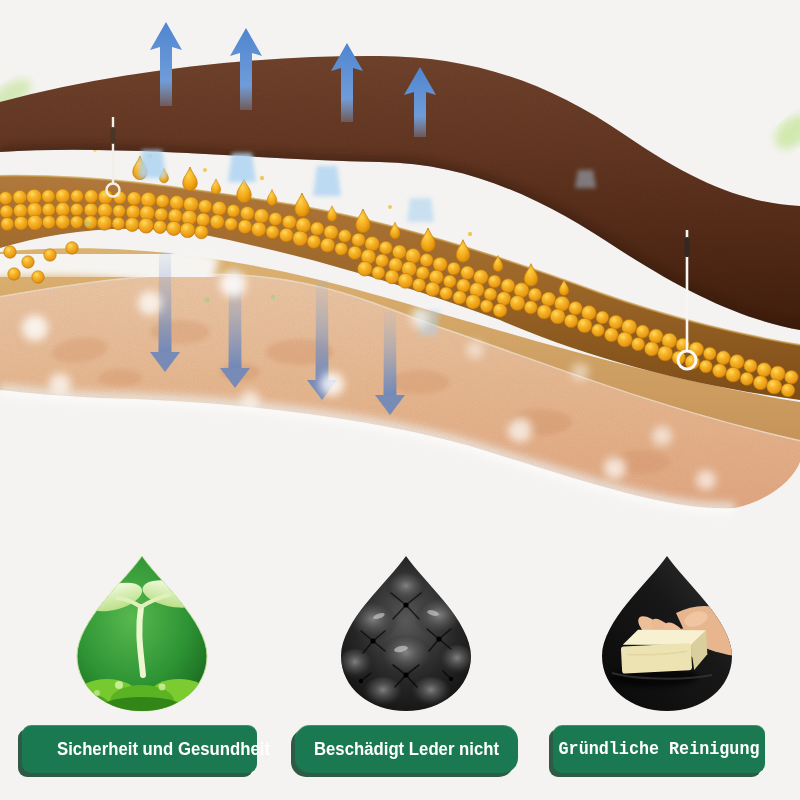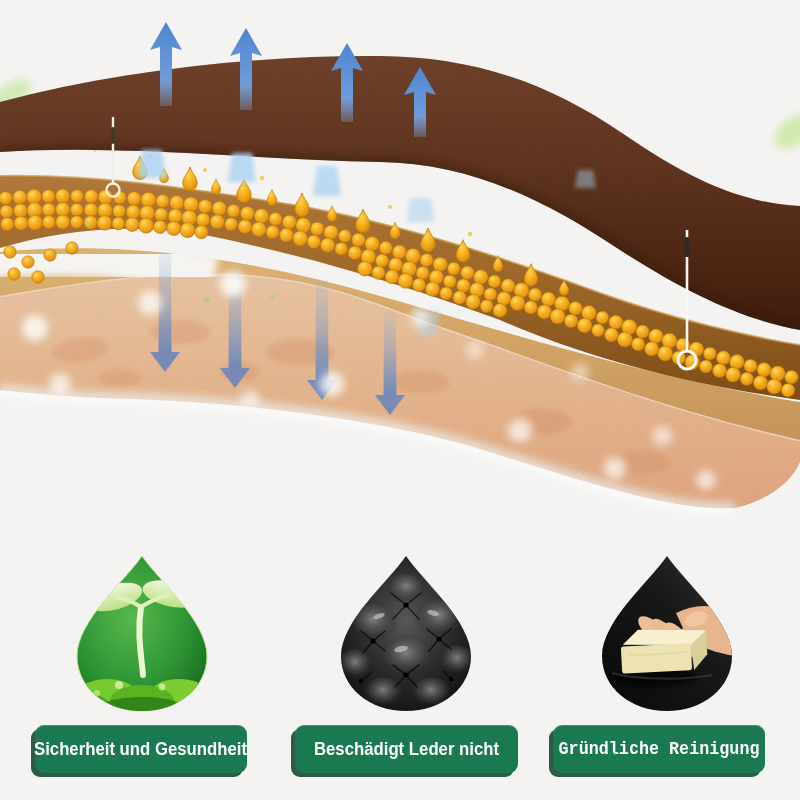--- a/index.html
+++ b/index.html
@@ -20,22 +20,22 @@
   .drop-mid{left:331px;}
   .drop-right{left:592px;}
   .badge{
     position:absolute;top:725px;height:48px;
     background:#1a7950;border-radius:9px;
     box-shadow:-4px 4px 0 rgba(10,62,40,.85), inset 0 1px 0 rgba(255,255,255,.18);
     display:flex;align-items:center;justify-content:center;
     color:#ffffff;font-weight:bold;font-size:18px;white-space:nowrap;
   }
   .badge span{display:inline-block;transform:scaleX(.93);}
-  .badge-1{left:35px;width:212px;}
-  .badge-2{left:295px;width:223px;}
+  .badge-1{left:22px;width:187px;padding-left:48px;}
+  .badge-2{left:295px;width:223px;border-radius:15px;}
   .badge-3{left:553px;width:212px;font-family:Liberation Mono, monospace;}
 </style>
 </head>
 <body>
 
 <div class="stage">
 
   <svg class="diagram" width="800" height="560" viewBox="0 0 800 560">
     <defs>
       <linearGradient id="darkG" x1="0" y1="0" x2="0" y2="1">

